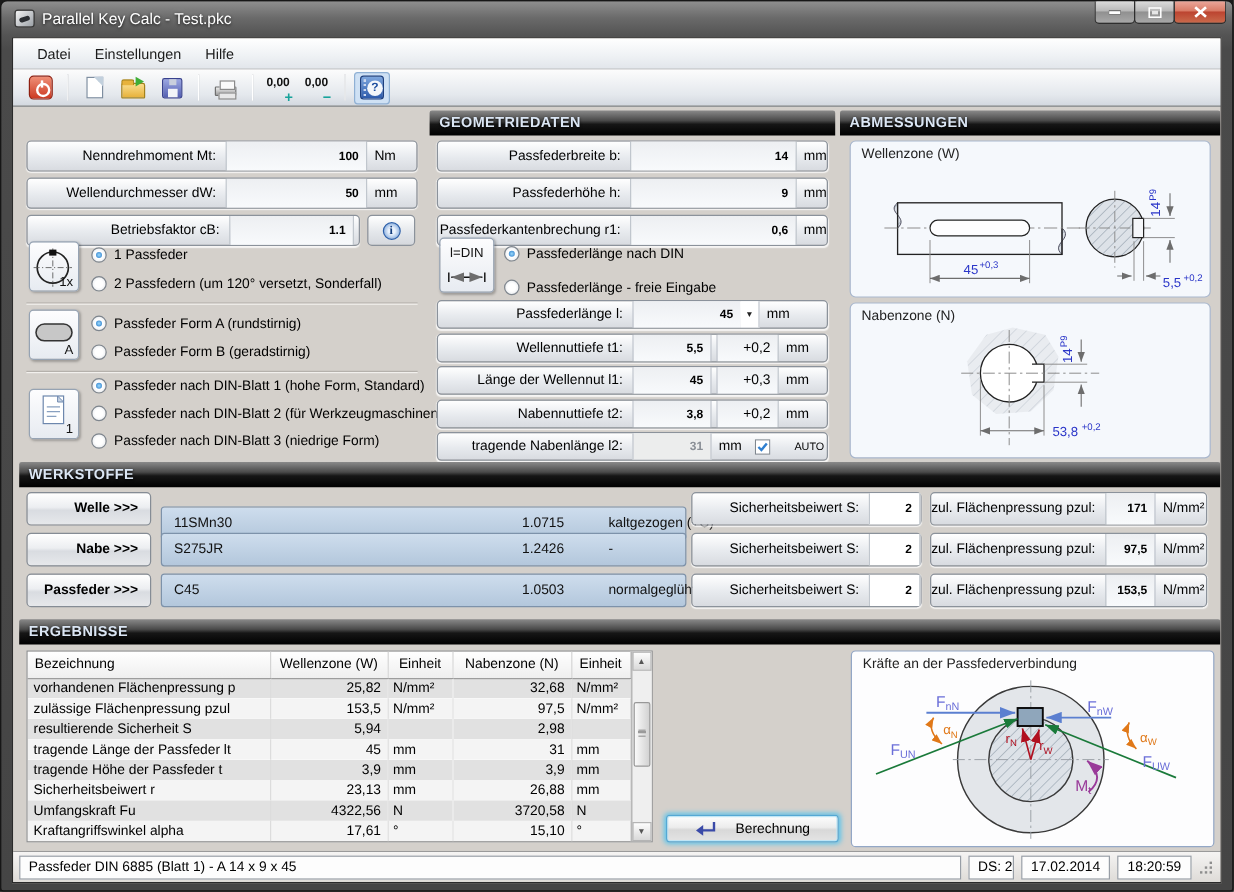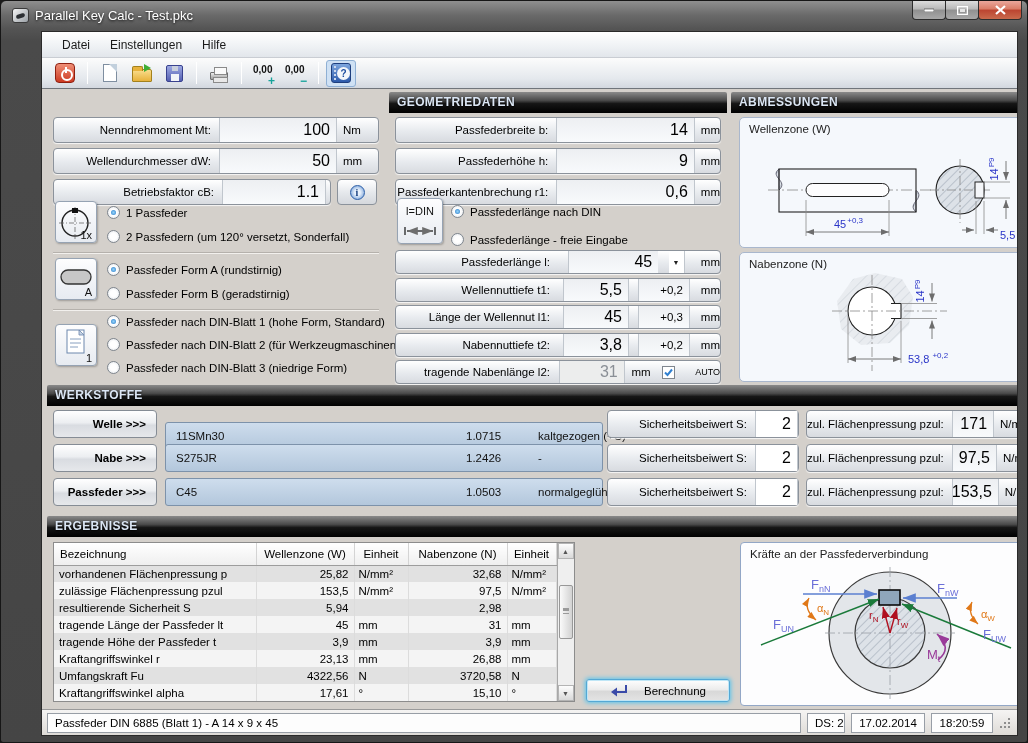--- a/index.html
+++ b/index.html
@@ -12,21 +12,21 @@
   .app-icon { position:absolute; left:11px; top:7px; width:17px; height:15px; border-radius:3px; background:linear-gradient(135deg,#f4f4f4,#9aa0a6); border:1px solid #3a3a3a; }
   .app-icon::after { content:""; position:absolute; left:3px; top:5px; width:9px; height:4px; background:#2c2f33; border-radius:2px; transform:rotate(-18deg); }
   .title-text { position:absolute; left:34px; top:7px; color:#fff; font-size:13px; text-shadow:0 1px 3px #000,0 0 6px rgba(255,255,255,.25); white-space:nowrap; }
   .cap-btns { position:absolute; top:0; right:5px; display:flex; }
   .cap-btn { height:19px; border:1px solid #2e2e2e; border-top:none; border-radius:0 0 4px 4px; display:flex; align-items:center; justify-content:center; margin-left:-1px; background:linear-gradient(#dcdcdc,#b8b8b8 45%,#909090 50%,#a8a8a8); }
   .cap-btn.min,.cap-btn.max { width:34px; }
   .cap-btn.close { width:44px; background:linear-gradient(#eaa79b,#d97b66 45%,#bc4430 50%,#c96a4c); }
   .cap-glyph { display:block; }
 
   
-  .frame-inner { position:absolute; left:9px; right:9px; top:30px; bottom:6px; background:#d4d0cb; border:1px solid #2a2a2a; display:flex; flex-direction:column;margin-left:31px; }
+  .frame-inner { position:absolute; left:9px; right:9px; top:30px; bottom:6px; background:#d4d0cb; border:1px solid #2a2a2a; display:flex; flex-direction:column; }
   .menubar { height:26px; background:linear-gradient(#ffffff,#eef1f4 60%,#e2e6eb); border-bottom:1px solid #c9cdd3; display:flex; align-items:center; padding-left:10px; }
   .menu-item { padding:4px 10px; color:#1a1a1a; }
   .toolbar { height:31px; background:linear-gradient(#fcfcfc,#e4e8ed 70%,#d3d8df); border-bottom:1px solid #70757b; display:flex; align-items:center; padding-left:8px; gap:2px; }
   .tb-sep { width:1px; height:22px; background:#a8adb4; border-right:1px solid #fff; margin:0 5px; }
   .tb-btn { width:30px; height:27px; display:flex; align-items:center; justify-content:center; position:relative; background:transparent; border:none; }
   .tb-btn.help-box { background:#cfe1f4; border:1px solid #8fb0d4; border-radius:3px; }
 
   
   .ic-exit { width:20px; height:20px; background:linear-gradient(#ef8f77,#cc3a22); border:1px solid #8e1f10; border-radius:4px; position:relative; }
   .ic-exit::before { content:""; position:absolute; left:5px; top:5px; width:8px; height:8px; border:2px solid #fff; border-radius:50%; }
@@ -48,23 +48,23 @@
   .ic-help::before { content:""; position:absolute; left:2px; top:2px; bottom:2px; width:2px; background:repeating-linear-gradient(#cdd9ee 0 2px,transparent 2px 4px); }
   .ic-help .q { position:absolute; left:5px; top:3px; width:13px; height:13px; background:#f4f7fb; border-radius:50%; color:#1d4d9e; font-weight:bold; font-size:10px; text-align:center; line-height:13px; }
 
   
   .main { position:relative; flex:1; background:#d4d0cb; overflow:hidden; }
   .sec-hdr { height:21px; background:linear-gradient(180deg,#8a8a8a 0%,#4a4a4a 40%,#161616 55%,#000 100%); color:#dbe6f4; font-weight:bold; font-size:12px; line-height:21px; padding-left:8px; letter-spacing:.4px; text-shadow:0 1px 2px #000; border-radius:2px 2px 0 0; }
   .panel { position:absolute; }
 
   
   .cap { display:flex; align-items:stretch; height:26px; border:1px solid #8b929b; border-radius:4px; background:linear-gradient(180deg,#ffffff,#e7eaee 55%,#d8dbe0); box-shadow:0 1px 1px rgba(255,255,255,.8); position:absolute; }
-  .cap.h24 { height:24px;justify-content:space-between; }
+  .cap.h24 { height:24px; }
   .lbl { display:flex; align-items:center; justify-content:flex-end; padding-right:8px; color:#000; white-space:nowrap; font-size:11.5px; }
-  .fld { background:linear-gradient(#edeff2,#f8fafc); border-left:1px solid #c0c6cd; border-right:1px solid #c0c6cd; display:flex; align-items:center; justify-content:flex-end; padding:0 6px; font-size:16px; }
+  .fld { background:linear-gradient(#edeff2,#f8fafc); border-left:1px solid #c0c6cd; border-right:1px solid #c0c6cd; display:flex; align-items:center; justify-content:flex-end; padding:0 6px; font-size:10px;font-weight:bold; }
   .fld.dis { color:#8a8f96; background:#eceded; }
   .tol { background:linear-gradient(#edeff2,#f8fafc); border-left:1px solid #c0c6cd; border-right:1px solid #c0c6cd; margin-left:4px; display:flex; align-items:center; justify-content:flex-end; padding:0 6px; font-size:11.5px; }
   .unit { display:flex; align-items:center; padding-left:6px; font-size:11.5px; white-space:nowrap; }
   .combo { width:16px; background:#fff; border-right:1px solid #c0c6cd; display:flex; align-items:center; justify-content:center; font-size:7px; color:#222; }
 
   .info-btn { position:absolute; width:40px; height:26px; border:1px solid #8b929b; border-radius:4px; background:linear-gradient(#fff,#e4e7eb 55%,#d5d8dd); display:flex; align-items:center; justify-content:center; }
   .info-i { width:15px; height:15px; border-radius:50%; background:radial-gradient(#eaf2fc 30%,#5d8fd0); border:1px solid #2d5fa8; color:#153e7e; font-weight:bold; font-size:10px; text-align:center; line-height:14px; font-family:"Liberation Serif",serif; }
 
   .opt { position:absolute; display:flex; align-items:center; gap:6px; height:15px; white-space:nowrap; }
   .radio { width:13px; height:13px; border-radius:50%; border:1px solid #7f868e; background:radial-gradient(#ffffff 40%,#dfe3e8); position:relative; flex:none; }
@@ -532,21 +532,21 @@
                 <td class="un">mm</td>
               </tr>
             <tr>
                 <td>tragende Höhe der Passfeder t</td>
                 <td class="num">3,9</td>
                 <td class="un">mm</td>
                 <td class="num">3,9</td>
                 <td class="un">mm</td>
               </tr>
             <tr>
-                <td>Kraftangriffswinkel r</td>
+                <td>Sicherheitsbeiwert r</td>
                 <td class="num">23,13</td>
                 <td class="un">mm</td>
                 <td class="num">26,88</td>
                 <td class="un">mm</td>
               </tr>
             <tr>
                 <td>Umfangskraft Fu</td>
                 <td class="num">4322,56</td>
                 <td class="un">N</td>
                 <td class="num">3720,58</td>

